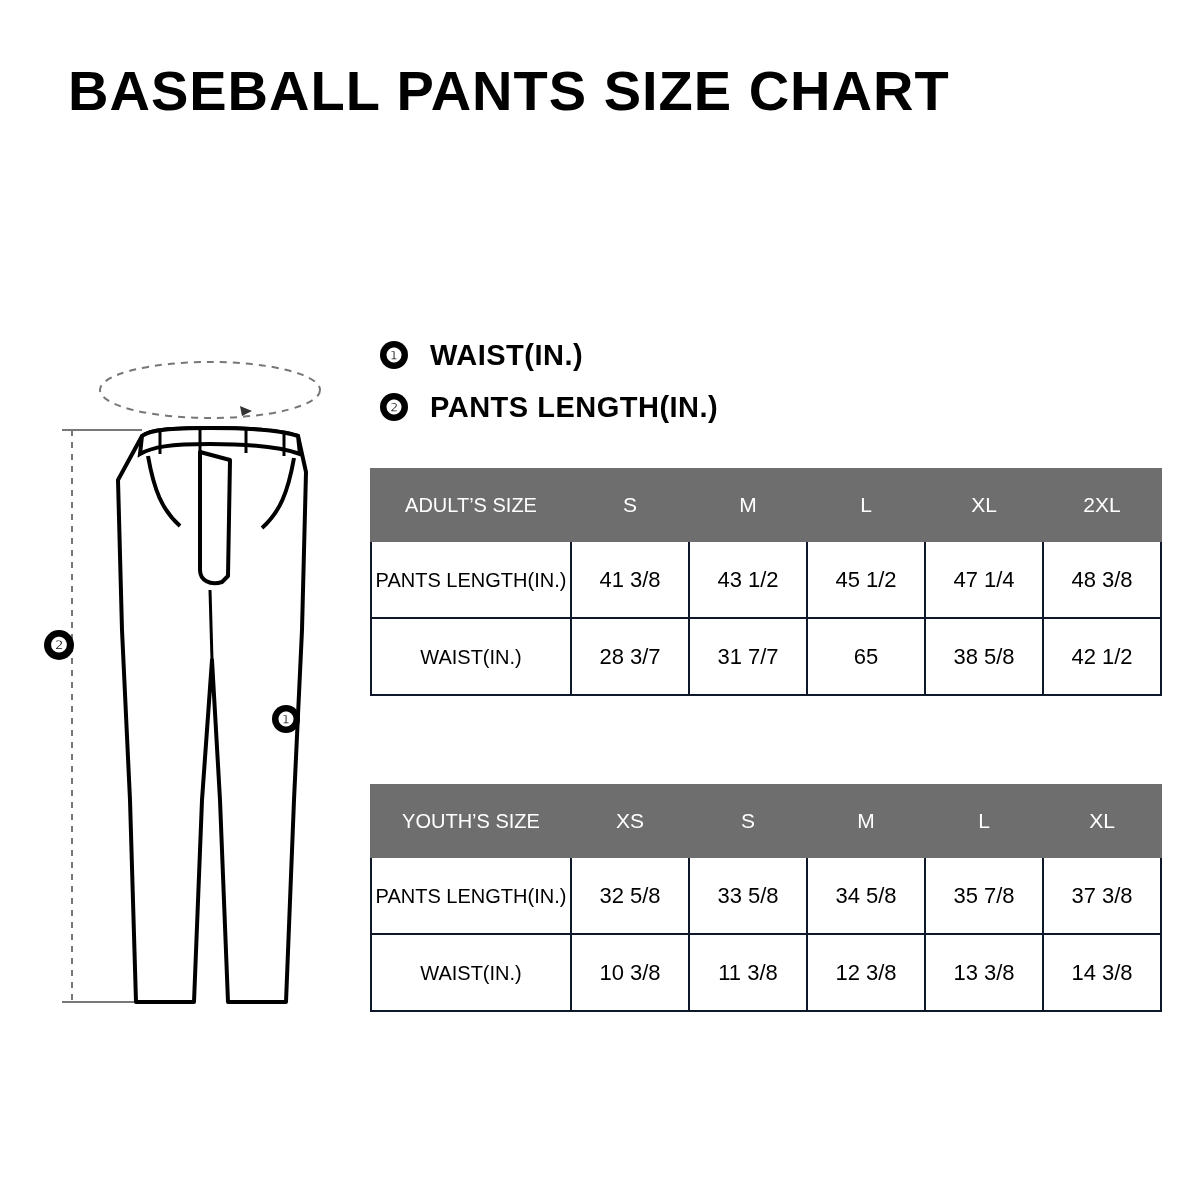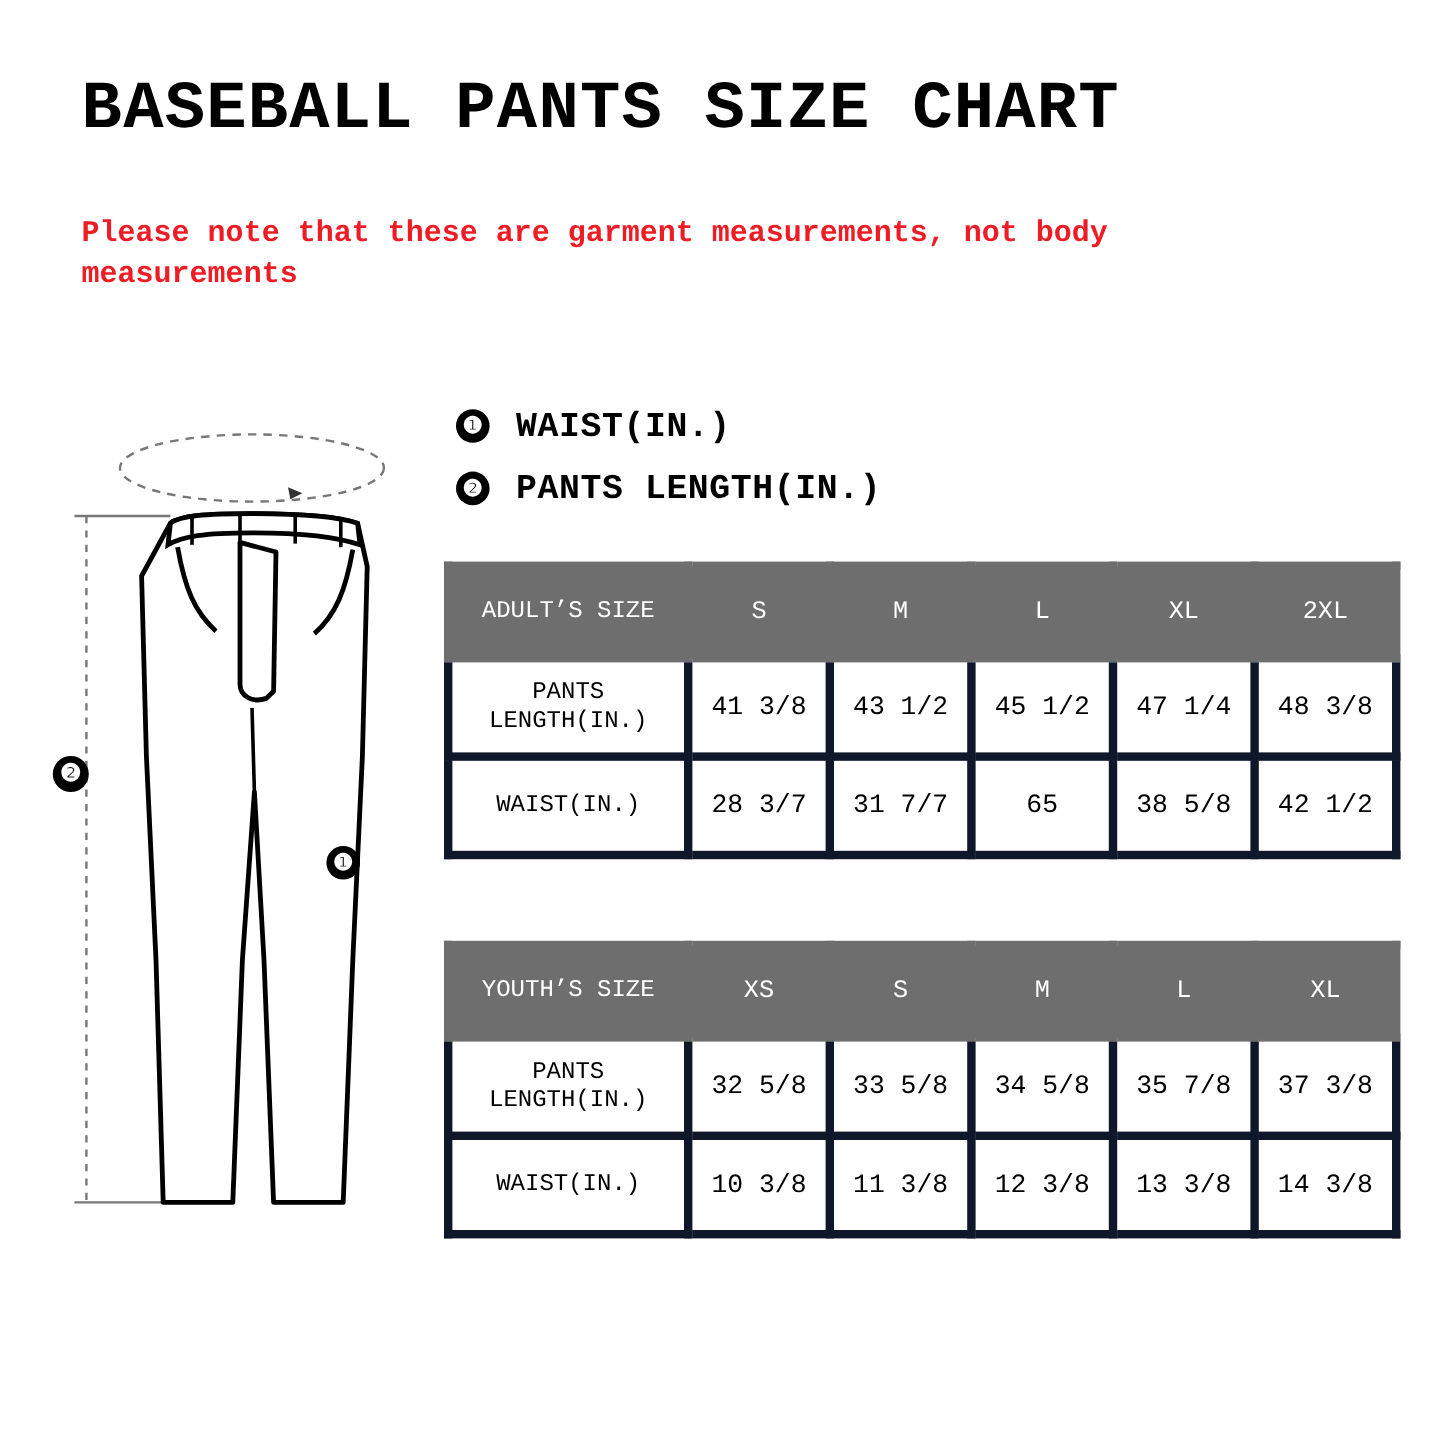--- a/index.html
+++ b/index.html
@@ -12,21 +12,20 @@
     height: 1200px;
     font-family: "Liberation Sans", sans-serif;
     color: #000000;
     position: relative;
     overflow: hidden;
   }
   .page {
     position: relative;
     width: 1200px;
     height: 1200px;
-    font-family: Liberation Mono, monospace;
   }
   .title {
     position: absolute;
     left: 68px;
     top: 62px;
     font-size: 56px;
     font-weight: bold;
     letter-spacing: 1px;
     color: #000;
     line-height: 1.05;
@@ -86,21 +85,21 @@
 
   
   table.size-table {
     position: absolute;
     border-collapse: collapse;
     table-layout: fixed;
     font-size: 21px;
   }
   table.size-table th,
   table.size-table td {
-    border: 7px solid #0f172a;
+    border: 2px solid #0f172a;
     text-align: center;
     vertical-align: middle;
     font-weight: normal;
   }
   table.size-table thead th {
     background: #6e6e6e;
     color: #ffffff;
     height: 68px;
     font-size: 21px;
     font-weight: normal;
@@ -161,21 +160,20 @@
     align-items: center;
     justify-content: center;
   }
 </style>
 </head>
 <body>
 
 <div class="page">
 
   <div class="title">BASEBALL PANTS SIZE CHART</div>
-  <div class="note">Please note that these are garment measurements, not body measurements</div>
 
   <div class="legend">
     <div class="legend-row">
       <span class="badge">❶</span>
       <span class="legend-label">WAIST(IN.)</span>
     </div>
     <div class="legend-row">
       <span class="badge">❷</span>
       <span class="legend-label">PANTS LENGTH(IN.)</span>
     </div>

